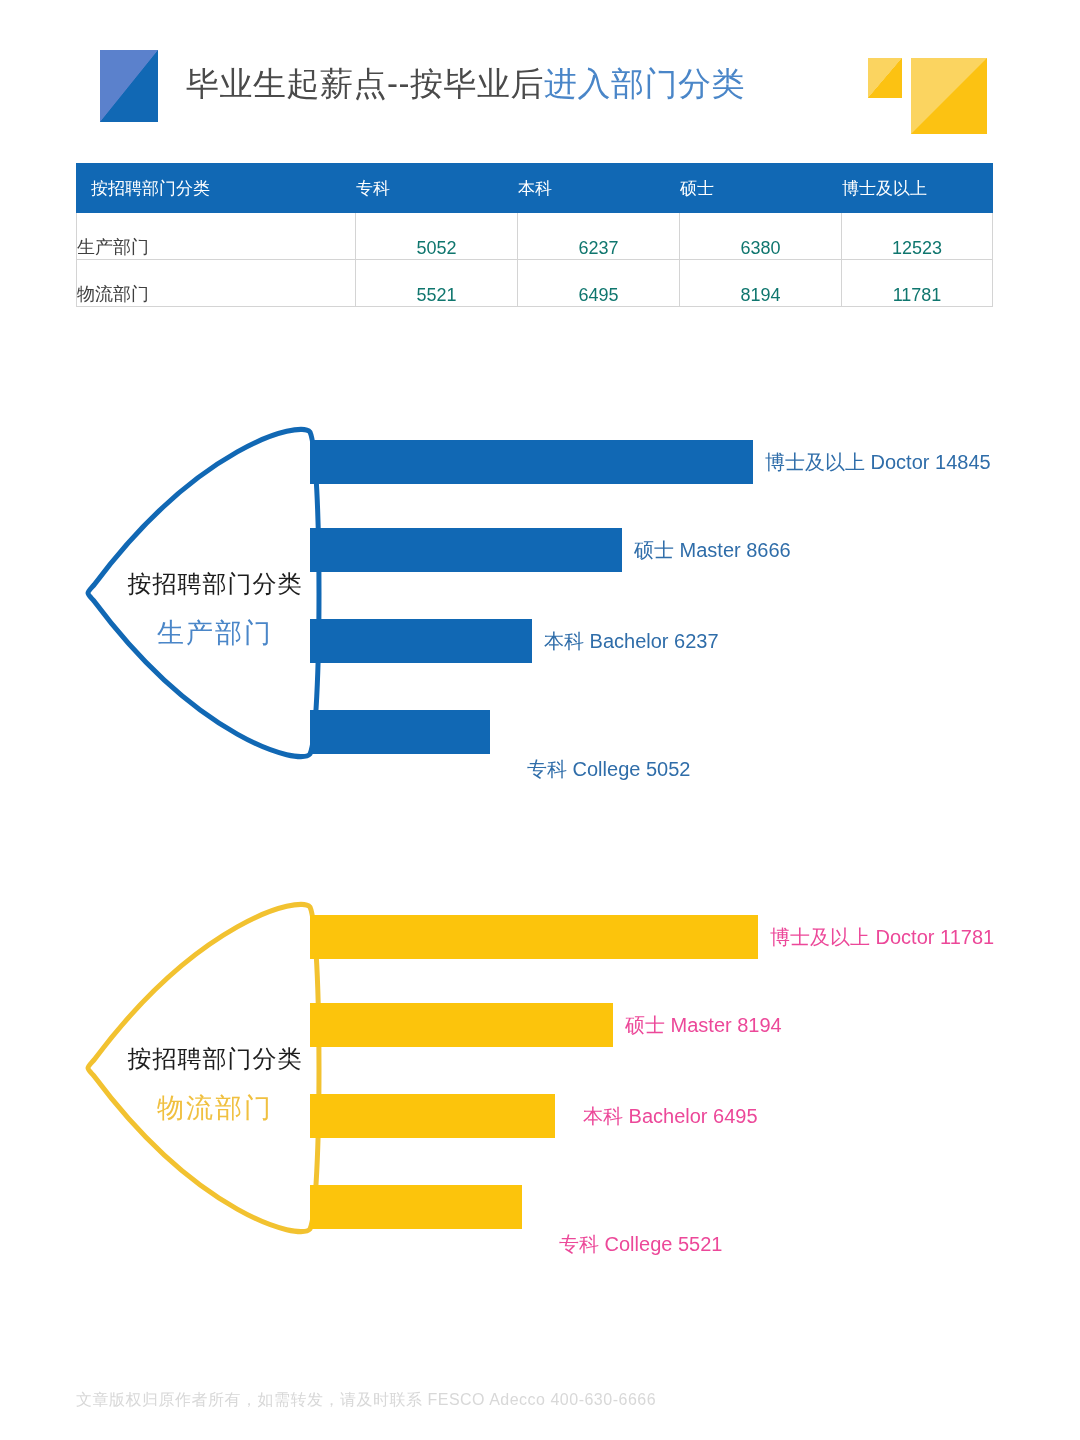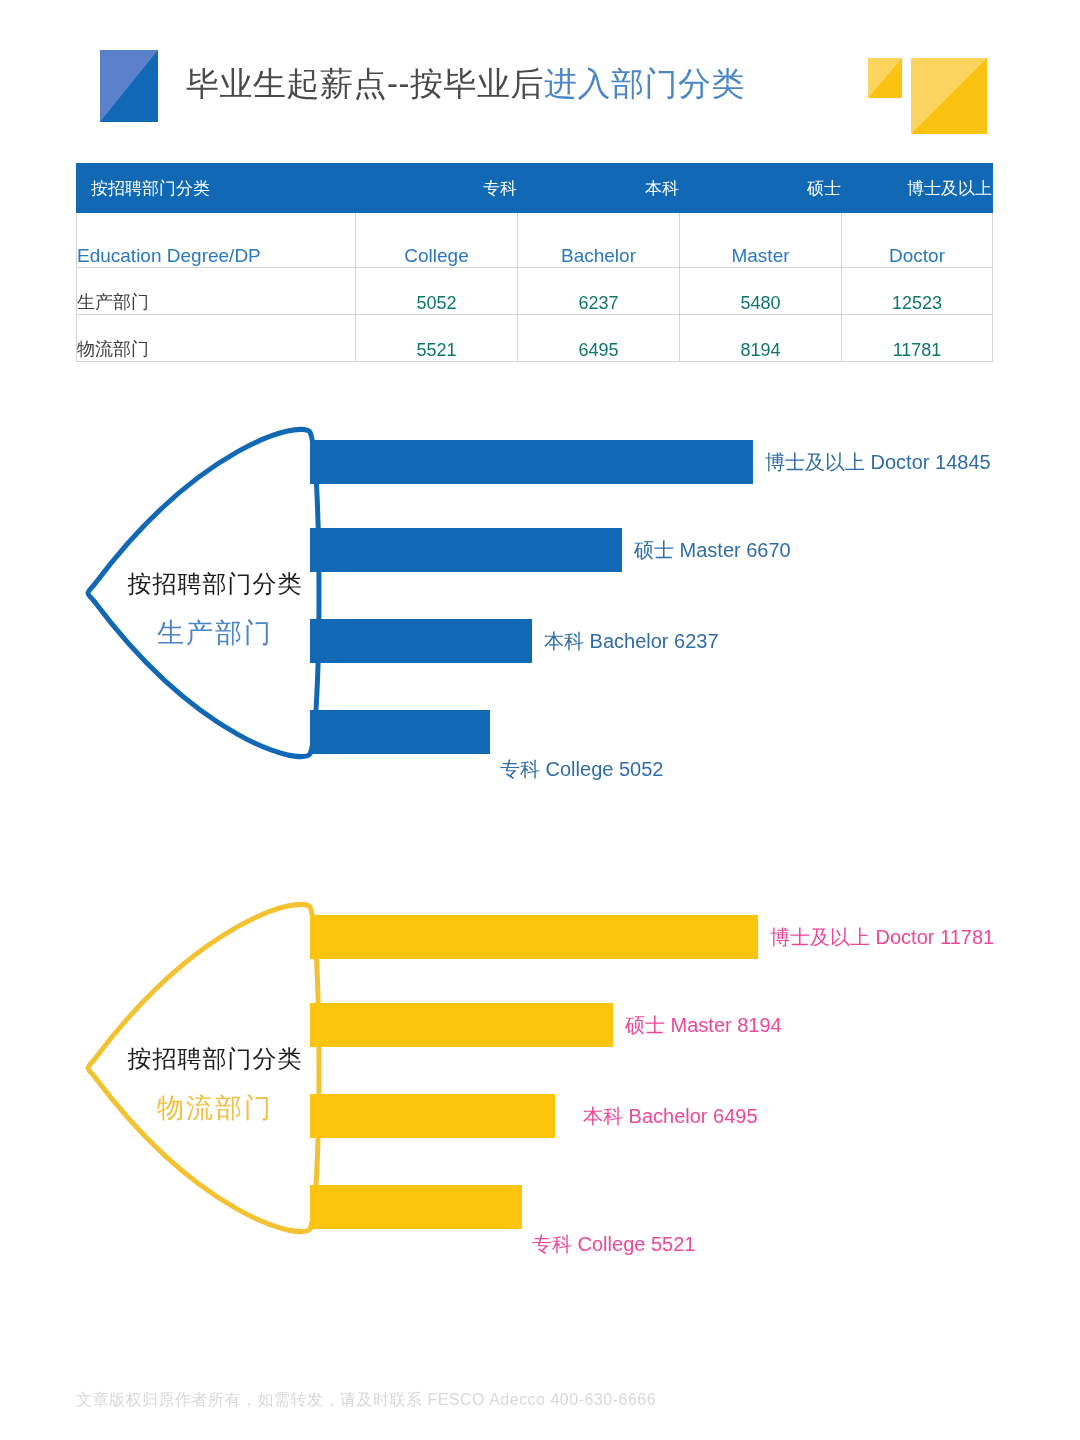--- a/index.html
+++ b/index.html
@@ -67,21 +67,21 @@
     vertical-align: bottom;
   }
   #salary-table thead th {
     background: #1168b4;
     border: 1px solid #1168b4;
     color: #ffffff;
     font-size: 17px;
     font-weight: normal;
     height: 48px;
     vertical-align: middle;
-    text-align: right;
+    text-align: left;
   }
   #salary-table thead th.col-first {
     text-align: left;
     padding-left: 14px;
   }
   .row-sub td {
     height: 54px;
     color: #2a79c0;
     font-size: 19px;
     text-align: center;
@@ -161,21 +161,21 @@
   #funnel-block-production .bar { background: #1168b4; }
   #funnel-block-logistics  .bar { background: #fcc40c; }
 
   .bar-label {
     position: absolute;
     font-size: 20px;
     white-space: nowrap;
     line-height: 44px;
   }
   .bar-label.side { top: 0; }
-  .bar-label.below { top: 42px; line-height: 34px; }
+  .bar-label.below { top: 42px; line-height: 34px; margin-left: 27px; }
   #funnel-block-production .bar-label { color: #2f6da9; }
   #funnel-block-logistics  .bar-label { color: #ec4899; }
 
   
   #footer-note {
     position: absolute;
     left: 76px; top: 1390px;
     font-size: 16px;
     color: #d8d8d8;
     letter-spacing: 0.5px;
@@ -205,32 +205,25 @@
   <thead>
     <tr>
       <th class="col-first">按招聘部门分类</th>
       <th>专科</th>
       <th>本科</th>
       <th>硕士</th>
       <th>博士及以上</th>
     </tr>
   </thead>
   <tbody>
-    <tr class="row-sub">
-      <td class="col-first">Education  Degree/DP</td>
-      <td>College</td>
-      <td>Bachelor</td>
-      <td>Master</td>
-      <td>Doctor</td>
-    </tr>
     <tr class="row-data">
       <td class="col-first">生产部门</td>
       <td>5052</td>
       <td>6237</td>
-      <td>5480</td>
+      <td>6380</td>
       <td>12523</td>
     </tr>
     <tr class="row-data">
       <td class="col-first">物流部门</td>
       <td>5521</td>
       <td>6495</td>
       <td>8194</td>
       <td>11781</td>
     </tr>
   </tbody>
@@ -248,21 +241,21 @@
   </div>
   <div class="funnel-label funnel-label-top">按招聘部门分类</div>
   <div class="funnel-label funnel-label-dept">生产部门</div>
 
   <div class="bar-row" style="top:30px">
     <div class="bar" style="width:443px"></div>
     <div class="bar-label side" style="left:455px">博士及以上 Doctor 14845</div>
   </div>
   <div class="bar-row" style="top:118px">
     <div class="bar" style="width:312px"></div>
-    <div class="bar-label side" style="left:324px">硕士 Master 6670</div>
+    <div class="bar-label side" style="left:324px">硕士 Master 8666</div>
   </div>
   <div class="bar-row" style="top:209px">
     <div class="bar" style="width:222px"></div>
     <div class="bar-label side" style="left:234px">本科 Bachelor 6237</div>
   </div>
   <div class="bar-row" style="top:300px">
     <div class="bar" style="width:180px"></div>
     <div class="bar-label below" style="left:190px">专科 College 5052</div>
   </div>
 </div>

